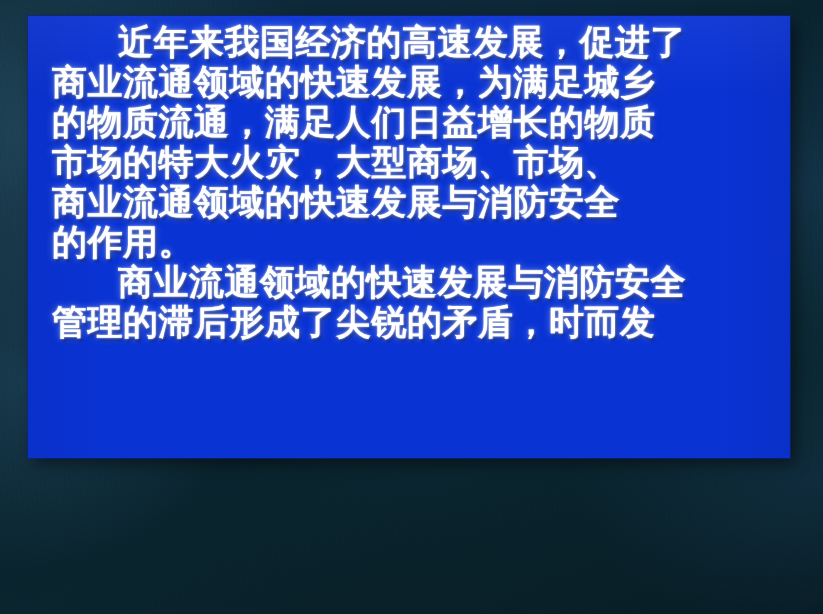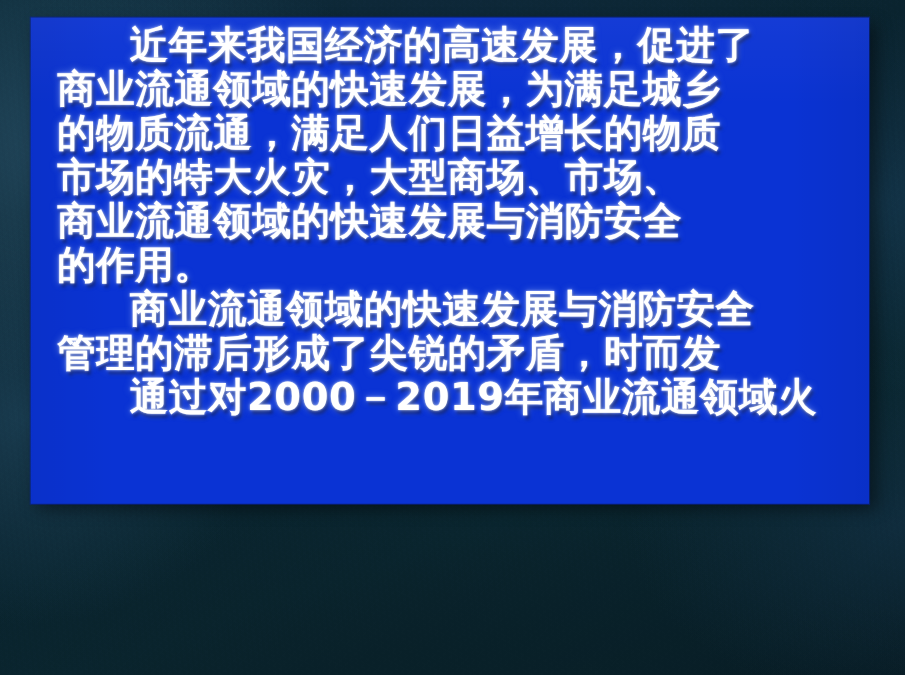--- a/index.html
+++ b/index.html
@@ -111,19 +111,18 @@
         <span class="line">商业流通领域的快速发展与消防安全</span>
         <span class="line">的作用。</span>
       </p>
 
       <p class="para">
         <span class="line indent">商业流通领域的快速发展与消防安全</span>
         <span class="line">管理的滞后形成了尖锐的矛盾，时而发</span>
       </p>
 
       <p class="para">
-        <span class="line indent">通过对2000－2019年商业流通领域火</span>
       </p>
 
     </div>
   </div>
 
 </div>
 
 </body></html>

